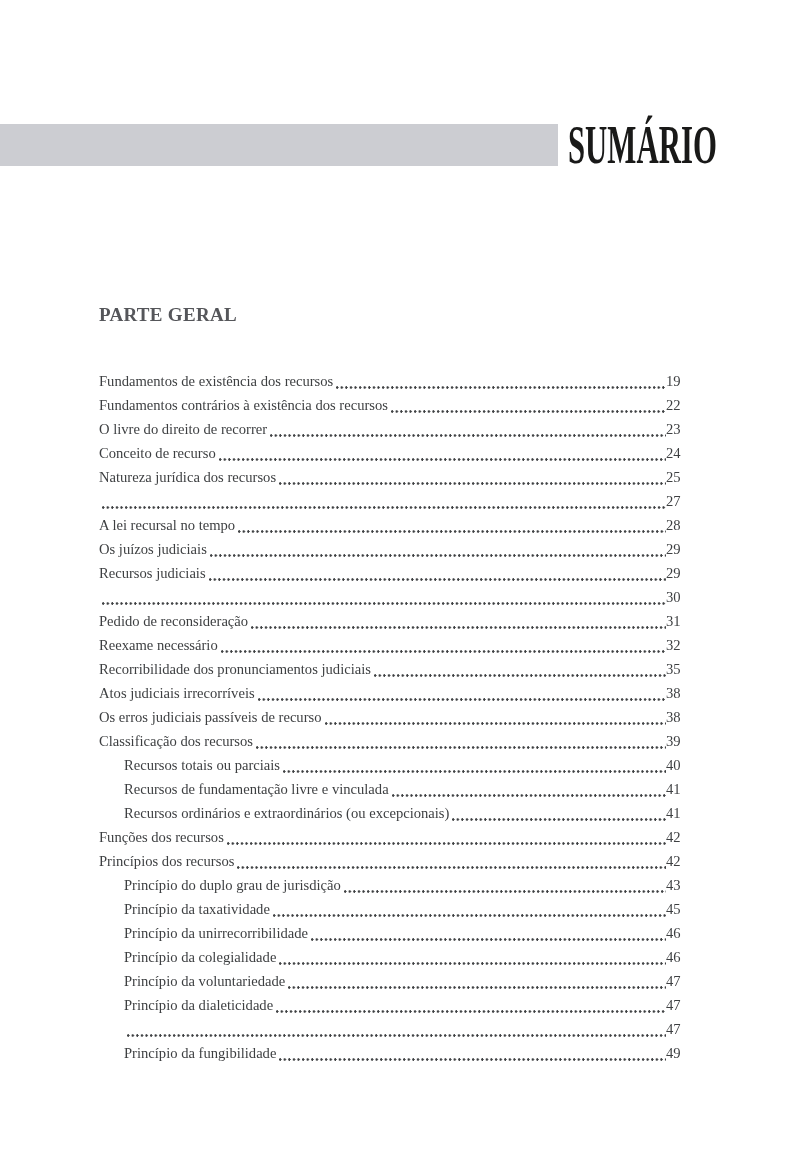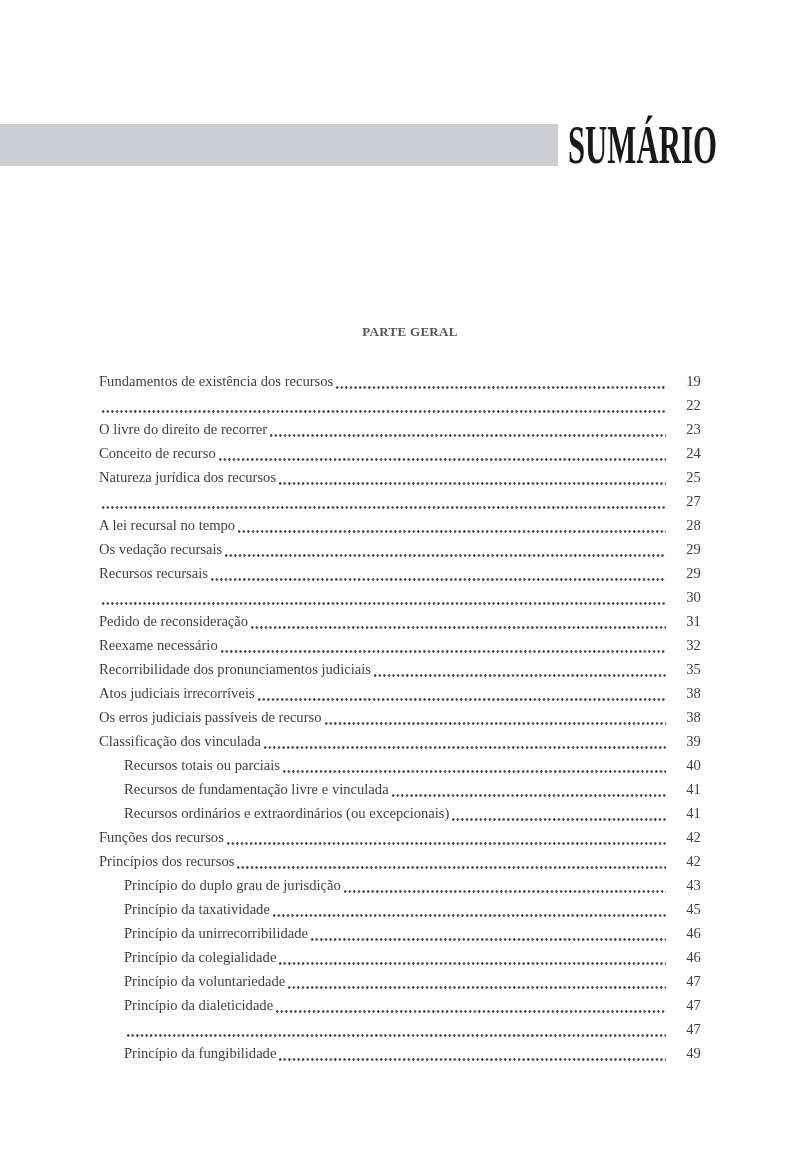--- a/index.html
+++ b/index.html
@@ -21,23 +21,23 @@
   .page-title{
     position:absolute;top:117px;right:83px;margin:0;
     font-size:55px;line-height:1;font-weight:bold;
     letter-spacing:0px;white-space:nowrap;
     color:var(--title-text,#191918);
     transform:scaleX(0.56);
     transform-origin:100% 50%;
   }
   
   .section-heading{
-    position:absolute;left:99px;top:324px;width:622px;margin:0;
-    text-align:center;
-    font-size:13px;font-weight:bold;letter-spacing:0.3px;
+    position:absolute;left:99px;top:304px;width:622px;margin:0;
+    text-align:left;
+    font-size:19px;font-weight:bold;letter-spacing:0.3px;
     color:var(--heading-text,#55565a);
   }
   
   .toc{
     position:absolute;left:99px;top:369px;right:79px;
     color:var(--entry-text,#3d3f41);
     font-size:14.6px;
   }
   .toc-row{
     display:flex;align-items:baseline;
@@ -49,39 +49,40 @@
     flex:1 1 auto;
     align-self:flex-end;
     height:3px;
     margin:0 0 4px 3px;
     background-image:radial-gradient(circle at 1.2px 1.5px,
       var(--entry-text,#3d3f41) 1px, rgba(0,0,0,0) 1.45px);
     background-size:4.6px 3px;
     background-repeat:repeat-x;
     background-position:left bottom;
   }
-  .toc-page-num{flex:0 0 55px;text-align:center;white-space:nowrap;}
+  .toc-page-num{flex:0 0 55px;text-align:left;white-space:nowrap;}
 </style>
 </head>
 <body>
 
 <div class="page">
 
   <div class="banner-bar"></div>
   <h1 class="page-title">SUMÁRIO</h1>
 
   <h2 class="section-heading">PARTE GERAL</h2>
 
   <div class="toc">
       <div class="toc-row">
       <span class="toc-label">Fundamentos de existência dos recursos</span>
       <span class="leader"></span>
       <span class="toc-page-num">19</span>
     </div>
       <div class="toc-row">
+      <span class="toc-label">Fundamentos contrários à existência dos recursos</span>
       <span class="leader"></span>
       <span class="toc-page-num">22</span>
     </div>
       <div class="toc-row">
       <span class="toc-label">O livre do direito de recorrer</span>
       <span class="leader"></span>
       <span class="toc-page-num">23</span>
     </div>
       <div class="toc-row">
       <span class="toc-label">Conceito de recurso</span>
@@ -96,26 +97,26 @@
       <div class="toc-row">
       <span class="leader"></span>
       <span class="toc-page-num">27</span>
     </div>
       <div class="toc-row">
       <span class="toc-label">A lei recursal no tempo</span>
       <span class="leader"></span>
       <span class="toc-page-num">28</span>
     </div>
       <div class="toc-row">
-      <span class="toc-label">Os vedação recursais</span>
+      <span class="toc-label">Os juízos judiciais</span>
       <span class="leader"></span>
       <span class="toc-page-num">29</span>
     </div>
       <div class="toc-row">
-      <span class="toc-label">Recursos recursais</span>
+      <span class="toc-label">Recursos judiciais</span>
       <span class="leader"></span>
       <span class="toc-page-num">29</span>
     </div>
       <div class="toc-row">
       <span class="leader"></span>
       <span class="toc-page-num">30</span>
     </div>
       <div class="toc-row">
       <span class="toc-label">Pedido de reconsideração</span>
       <span class="leader"></span>
@@ -135,21 +136,21 @@
       <span class="toc-label">Atos judiciais irrecorríveis</span>
       <span class="leader"></span>
       <span class="toc-page-num">38</span>
     </div>
       <div class="toc-row">
       <span class="toc-label">Os erros judiciais passíveis de recurso</span>
       <span class="leader"></span>
       <span class="toc-page-num">38</span>
     </div>
       <div class="toc-row">
-      <span class="toc-label">Classificação dos vinculada</span>
+      <span class="toc-label">Classificação dos recursos</span>
       <span class="leader"></span>
       <span class="toc-page-num">39</span>
     </div>
       <div class="toc-row level-1">
       <span class="toc-label">Recursos totais ou parciais</span>
       <span class="leader"></span>
       <span class="toc-page-num">40</span>
     </div>
       <div class="toc-row level-1">
       <span class="toc-label">Recursos de fundamentação livre e vinculada</span>

